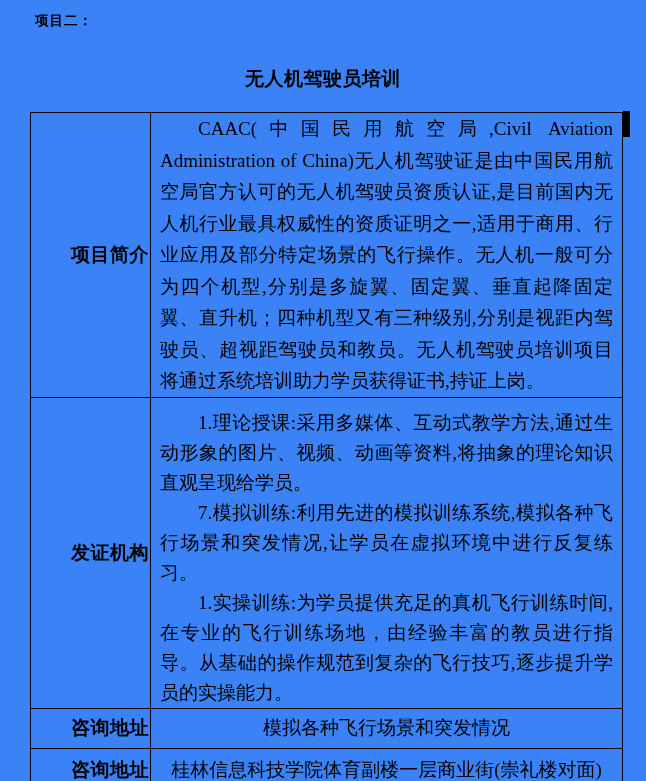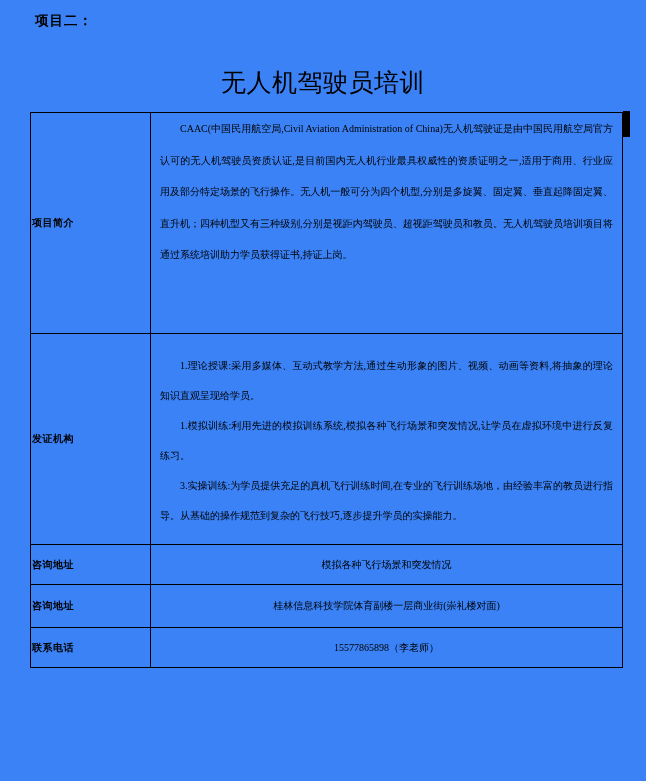--- a/index.html
+++ b/index.html
@@ -25,59 +25,59 @@
     font-family: "Liberation Sans", sans-serif;
     letter-spacing: 1px;
   }
   .doc-title {
     position: absolute;
     left: 0;
     top: 66px;
     width: 100%;
     margin: 0;
     text-align: center;
-    font-size: 25px;
-    font-weight: normal;
+    font-size: 19px;
+    font-weight: bold;
     font-family: "Liberation Sans", sans-serif;
     letter-spacing: 0.5px;
   }
   table.training-table {
     position: absolute;
     left: 30px;
     top: 112px;
     width: 593px;
     border-collapse: collapse;
     table-layout: fixed;
   }
   table.training-table td {
     border: 1.5px solid #000000;
-    font-size: 10px;
+    font-size: 19px;
     color: #000000;
   }
   td.label-cell {
     width: 117px;
-    text-align: left;
+    text-align: right;
     vertical-align: middle;
     font-weight: bold;
     font-family: "Liberation Sans", sans-serif;
     font-size: 15px;
     letter-spacing: 0.5px;
   }
   td.content-cell {
     vertical-align: top;
     padding: 0 9px;
     text-align: justify;
   }
   td.content-cell.intro p {
     margin: 0;
     line-height: 31.5px;
     text-indent: 2em;
   }
   td.content-cell.method {
-    padding-top: 17px;
+    padding-top: 10px;
   }
   td.content-cell.method p {
     margin: 0;
     line-height: 30px;
     text-indent: 2em;
   }
   td.center-cell {
     text-align: center;
     vertical-align: middle;
     font-size: 15px;
@@ -110,22 +110,22 @@
         <td class="label-cell">项目简介</td>
         <td class="content-cell intro">
           <p>CAAC(中国民用航空局,Civil Aviation Administration of China)无人机驾驶证是由中国民用航空局官方认可的无人机驾驶员资质认证,是目前国内无人机行业最具权威性的资质证明之一,适用于商用、行业应用及部分特定场景的飞行操作。无人机一般可分为四个机型,分别是多旋翼、固定翼、垂直起降固定翼、直升机；四种机型又有三种级别,分别是视距内驾驶员、超视距驾驶员和教员。无人机驾驶员培训项目将通过系统培训助力学员获得证书,持证上岗。</p>
         </td>
       </tr>
 
       <tr class="row-method">
         <td class="label-cell">发证机构</td>
         <td class="content-cell method">
           <p>1.理论授课:采用多媒体、互动式教学方法,通过生动形象的图片、视频、动画等资料,将抽象的理论知识直观呈现给学员。</p>
-          <p>1.模拟训练:利用先进的模拟训练系统,模拟各种飞行场景和突发情况,让学员在虚拟环境中进行反复练习。</p>
-          <p>3.实操训练:为学员提供充足的真机飞行训练时间,在专业的飞行训练场地，由经验丰富的教员进行指导。从基础的操作规范到复杂的飞行技巧,逐步提升学员的实操能力。</p>
+          <p>7.模拟训练:利用先进的模拟训练系统,模拟各种飞行场景和突发情况,让学员在虚拟环境中进行反复练习。</p>
+          <p>1.实操训练:为学员提供充足的真机飞行训练时间,在专业的飞行训练场地，由经验丰富的教员进行指导。从基础的操作规范到复杂的飞行技巧,逐步提升学员的实操能力。</p>
         </td>
       </tr>
 
 
       <tr class="row-short">
         <td class="label-cell">咨询地址</td>
         <td class="center-cell">模拟各种飞行场景和突发情况</td>
       </tr>
 
 

